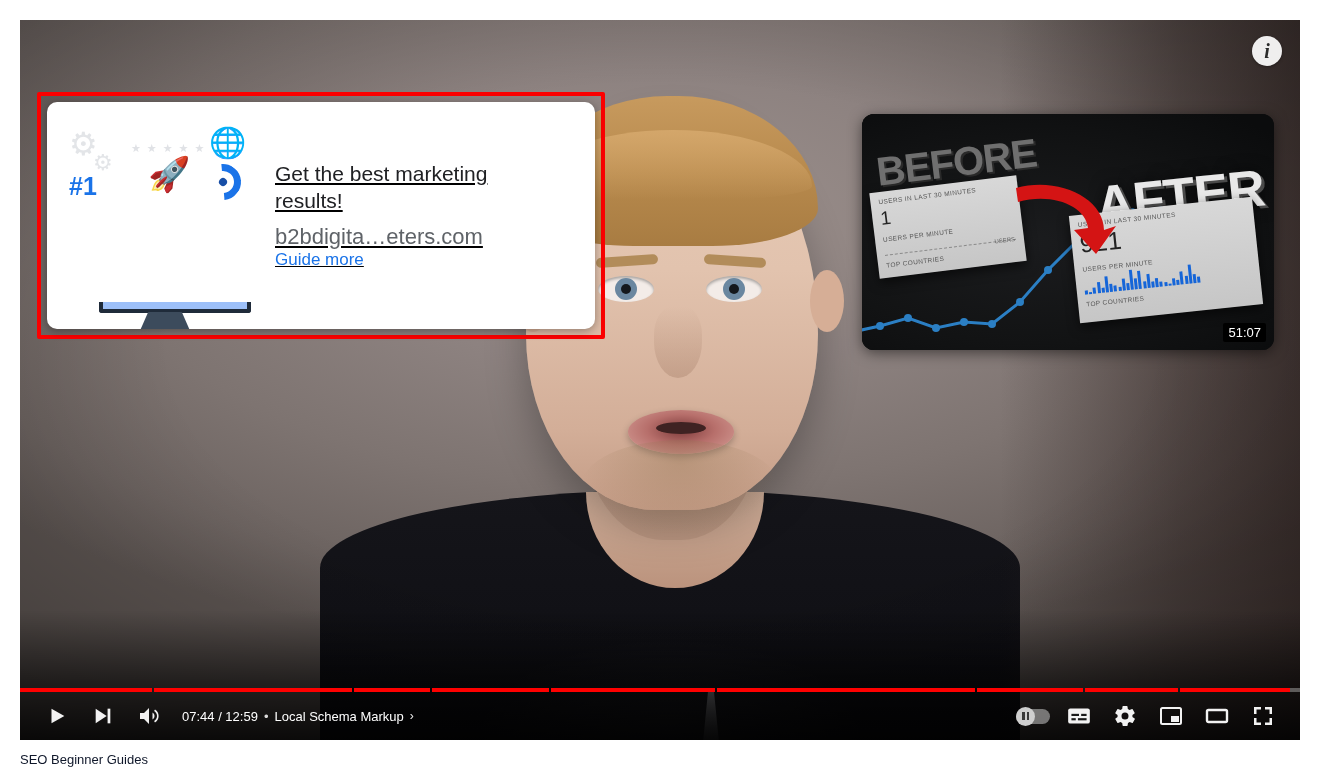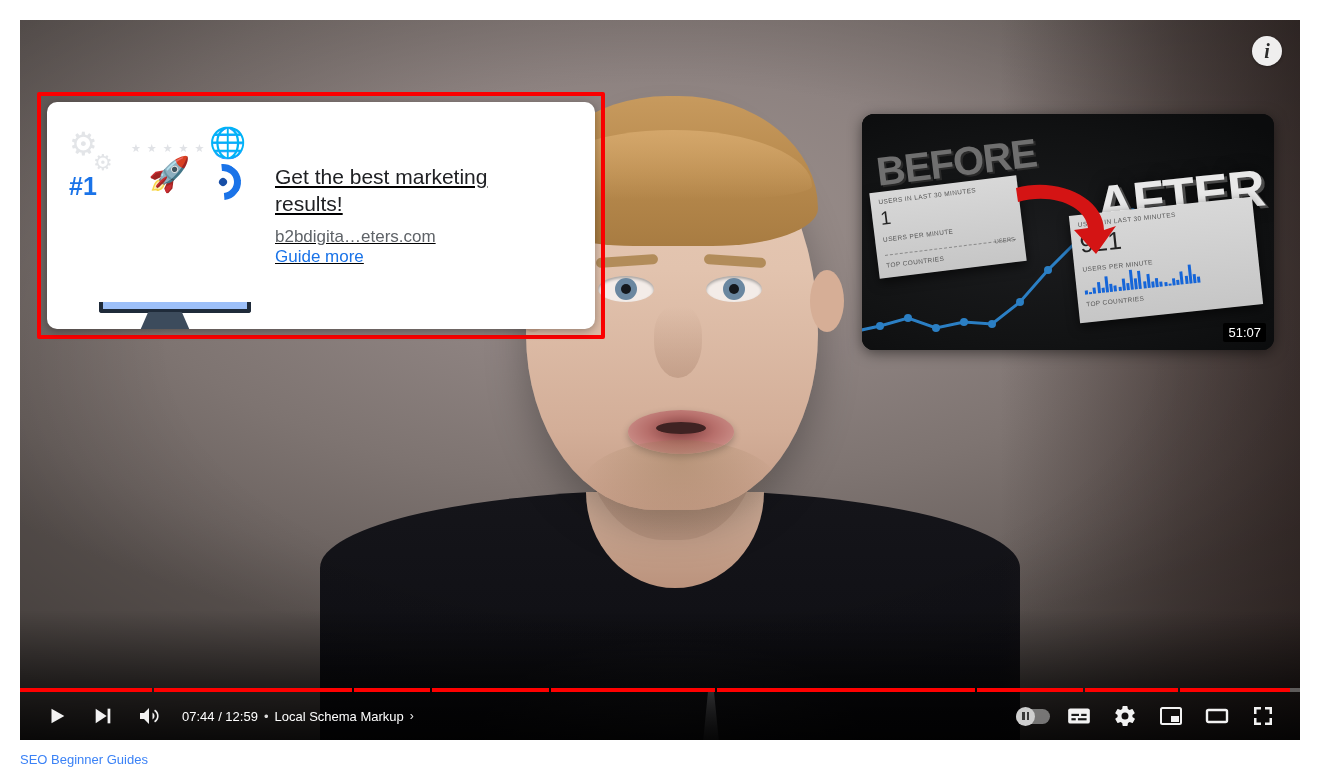--- a/index.html
+++ b/index.html
@@ -227,21 +227,21 @@
     background:#3c4b5c;
     clip-path: polygon(22% 0%, 78% 0%, 100% 100%, 0% 100%);
   }
 
   
   .ad-text { flex:1; padding-left:10px; padding-right:18px;text-decoration:underline; }
   .ad-title {
     color:#202124; font-size:21px; line-height:1.25; font-weight:400;
     max-width:270px; margin-bottom:10px;
   }
-  .ad-url { color:#5f6368; font-size:17px; }
+  .ad-url { color:#5f6368; font-size:22px; }
   .ad-cta { color:#1a73e8; font-size:17px; cursor:pointer; }
 
   
   .suggest-card {
     position: absolute;
     left: 842px; top: 94px;
     width: 412px; height: 236px;
     border-radius: 12px;
     overflow: hidden;
     background:#121212;
@@ -353,21 +353,21 @@
   .autoplay-knob {
     position:absolute; left:0; top:-2px; width:19px; height:19px;
     border-radius:50%; background:#cfcfcf;
     display:flex; align-items:center; justify-content:center; gap:2px;
   }
   .autoplay-knob i { display:block; width:2.5px; height:8px; background:#3a3a3a; }
 
   
   .below-caption {
     position:absolute; left:20px; top:752px;
-    color:#3b82f6; font-size:13px;
+    color:#0f172a; font-size:13px;
   }
 </style>
 </head>
 <body>
 
 <div id="page">
 
   <div id="player">
 
     <div class="wall"></div>

